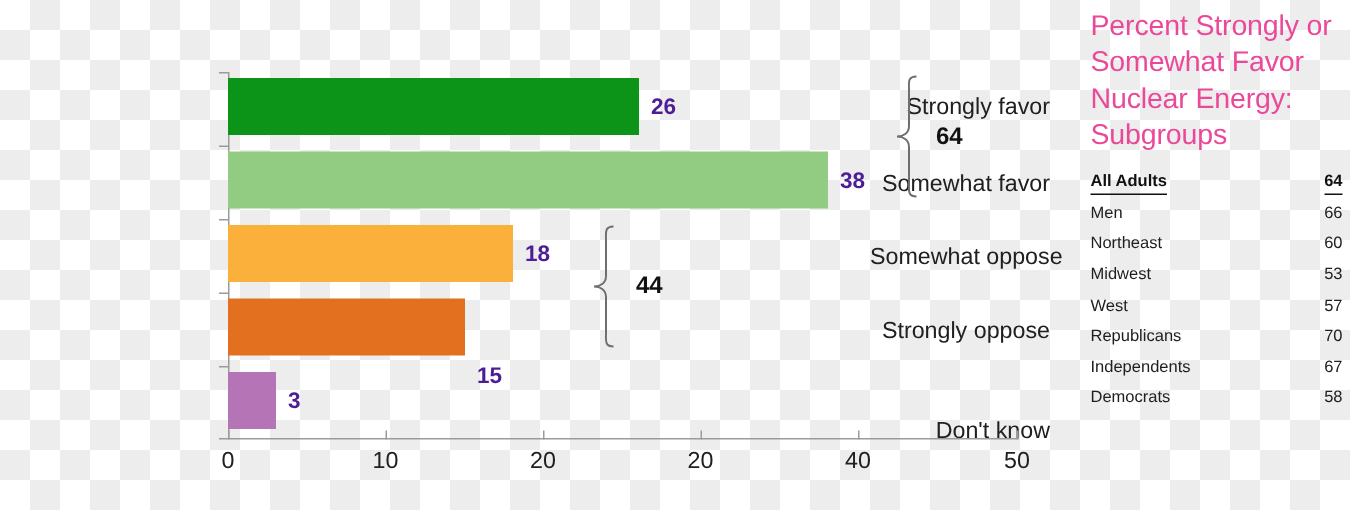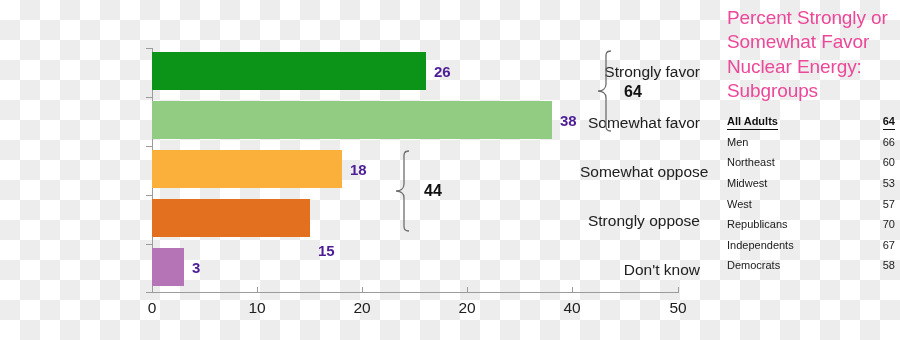--- a/index.html
+++ b/index.html
@@ -153,21 +153,21 @@
 <body>
 
 <div id="root">
 
   <div class="chart-area">
 
     <div class="cat-label" style="top:64px;">Strongly favor</div>
     <div class="cat-label" style="top:115px;">Somewhat favor</div>
     <div class="cat-label" style="top:164px;">Somewhat oppose</div>
     <div class="cat-label" style="top:213px;">Strongly oppose</div>
-    <div class="cat-label" style="top:262px;margin-left:36px;">Don't know</div>
+    <div class="cat-label" style="top:280px;margin-left:36px;">Don't know</div>
 
     <div class="axis-line y-axis"></div>
     <div class="axis-line x-axis"></div>
 
     <div class="tick" style="top:48px;"></div>
     <div class="tick" style="top:97px;"></div>
     <div class="tick" style="top:146px;"></div>
     <div class="tick" style="top:195px;"></div>
     <div class="tick" style="top:244px;"></div>
     <div class="tick" style="top:292px;"></div>

